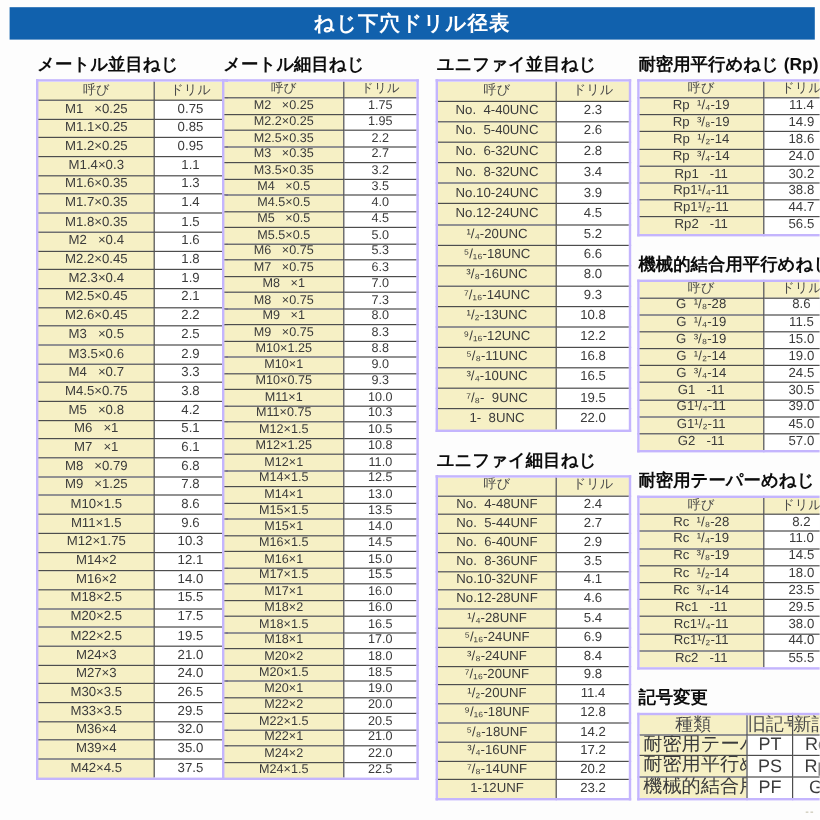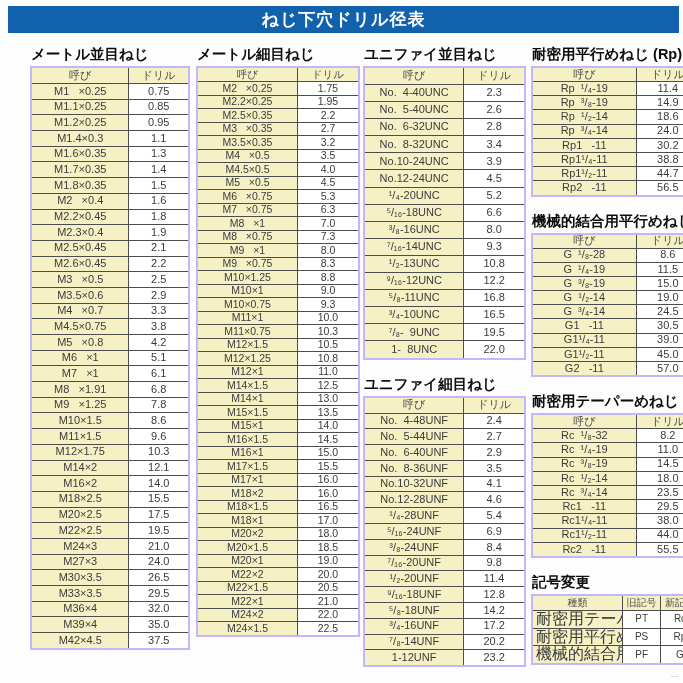--- a/index.html
+++ b/index.html
@@ -8,42 +8,42 @@
     font-family:"Liberation Sans","DejaVu Sans",sans-serif;
     -webkit-font-smoothing:antialiased;
   }
   .title-bar{
     position:absolute;left:8px;top:6px;width:671px;height:27px;
     background:var(--blue,#1161ad);color:#fff;font-weight:bold;font-size:17px;
     display:flex;align-items:center;justify-content:center;letter-spacing:1px;
   }
   .col{position:absolute;top:44px;padding-left:24px;}
   #col1{left:6px;width:160px;}
-  #col2{left:172px;width:164px;}
+  #col2{left:161px;width:164px;}
   #col3{left:339px;width:163px;}
   #col4{left:507px;width:170px;}
   .sec-title{font-weight:bold;font-size:14.5px;color:#0d0d0d;line-height:20px;margin:0 0 2px 1px;white-space:nowrap;}
   .mt{margin-top:14px;}
   table{border-collapse:collapse;width:100%;table-layout:fixed;border:2px solid #c4b5fd;}
   th,td{
     border:1px solid #4d4d4d;text-align:center;color:#3b3b3b;
     white-space:pre;overflow:hidden;padding:0;font-size:11px;line-height:1.05;
   }
   th{background:var(--cream,#f6f0c5);font-weight:normal;color:#4a4a4a;}
   td:first-child{background:var(--cream,#f6f0c5);}
   td:not(:first-child){background:#ffffff;}
   col.c-name{width:62%;} col.c-drill{width:38%;}
   
   .t-mc th{height:15px}  .t-mc td{height:14.7px}
   .t-mf th{height:13px}  .t-mf td{height:12.5px}  .t-mf th,.t-mf td{font-size:10.5px}
   .t-uc th{height:16px}  .t-uc td{height:16.1px}
   .t-uf th{height:15px}  .t-uf td{height:14.8px}
   .t-p  th{height:13px}  .t-p  td{height:13.2px}
   .t-sym th{height:14px} .t-sym td{height:14.5px}
-  .t-sym th,.t-sym td{font-size:10px}
+  .t-sym th,.t-sym td{font-size:15px}
   .t-sym td:first-child{text-align:left;padding-left:3px;font-size:16px;}
   col.s-kind{width:54%;} col.s-old{width:22.5%;} col.s-new{width:23.5%;}
   .corner-mark{position:absolute;right:4px;bottom:2px;color:#b9b49c;font-size:9px;letter-spacing:1px;}
 </style>
 </head>
 <body>
 
 <div class="title-bar">ねじ下穴ドリル径表</div>
 
 <div class="col" id="col1">
@@ -130,21 +130,21 @@
         </tr>
         <tr>
           <td>M6   ×1</td>
           <td>5.1</td>
         </tr>
         <tr>
           <td>M7   ×1</td>
           <td>6.1</td>
         </tr>
         <tr>
-          <td>M8   ×1.91</td>
+          <td>M8   ×0.79</td>
           <td>6.8</td>
         </tr>
         <tr>
           <td>M9   ×1.25</td>
           <td>7.8</td>
         </tr>
         <tr>
           <td>M10×1.5</td>
           <td>8.6</td>
         </tr>
@@ -248,20 +248,24 @@
         </tr>
         <tr>
           <td>M4.5×0.5</td>
           <td>4.0</td>
         </tr>
         <tr>
           <td>M5   ×0.5</td>
           <td>4.5</td>
         </tr>
         <tr>
+          <td>M5.5×0.5</td>
+          <td>5.0</td>
+        </tr>
+        <tr>
           <td>M6   ×0.75</td>
           <td>5.3</td>
         </tr>
         <tr>
           <td>M7   ×0.75</td>
           <td>6.3</td>
         </tr>
         <tr>
           <td>M8   ×1</td>
           <td>7.0</td>
@@ -660,21 +664,21 @@
         <col class="c-drill">
       </colgroup>
     <thead>
         <tr>
       <th>呼び</th>
       <th>ドリル</th>
     </tr>
       </thead>
     <tbody>
         <tr>
-          <td>Rc  ¹/₈-32</td>
+          <td>Rc  ¹/₈-28</td>
           <td>8.2</td>
         </tr>
         <tr>
           <td>Rc  ¹/₄-19</td>
           <td>11.0</td>
         </tr>
         <tr>
           <td>Rc  ³/₈-19</td>
           <td>14.5</td>
         </tr>

